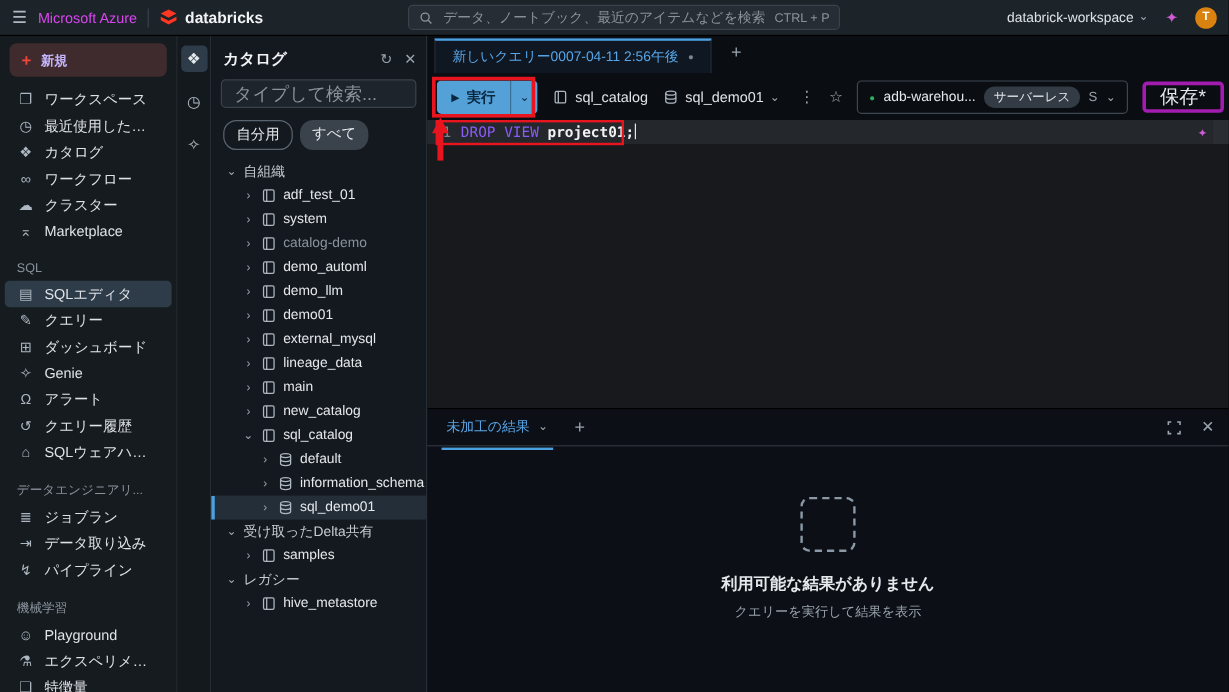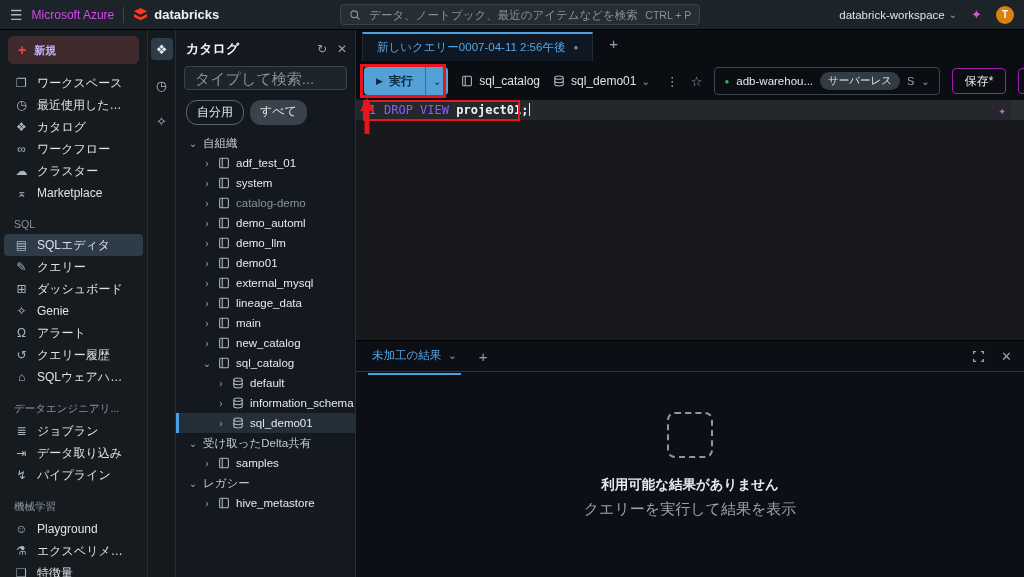--- a/index.html
+++ b/index.html
@@ -77,21 +77,21 @@
   .run-btn{display:flex;height:28px;border-radius:4px;overflow:hidden;cursor:pointer;flex:none}
   .run-main{background:#54a1d8;color:#0a2740;font-weight:bold;font-size:12px;display:flex;align-items:center;gap:6px;padding:0 12px}
   .run-chev{background:#54a1d8;border-left:1px solid rgba(0,0,0,.3);color:#0a2740;display:flex;align-items:center;padding:0 7px;font-size:10px}
   .ctx{display:flex;align-items:center;gap:5px;color:#dfe3e8;font-size:12px;cursor:pointer;white-space:nowrap}
   .tb-ic{color:#9aa4ad;font-size:13px;cursor:pointer}
   .wh{display:flex;align-items:center;gap:7px;height:26px;border:1px solid #3d4752;border-radius:4px;padding:0 9px;cursor:pointer;white-space:nowrap}
   .wh .gdot{color:#2fae5d;font-size:8px}
   .wh .name{font-size:11.5px;color:#e6e9ec}
   .wh .badge{background:#333b44;color:#dfe3e8;font-size:10.5px;border-radius:10px;padding:2px 8px}
   .wh .size{color:#9aa4ad;font-size:11px}
-  .btn{height:26px;border:1px solid #a21caf;border-radius:4px;background:transparent;color:#e6e9ec;font-size:12px;
+  .btn{height:26px;border:3px solid #a21caf;border-radius:4px;background:transparent;color:#e6e9ec;font-size:16px;
        padding:0 12px;display:flex;align-items:center;cursor:pointer;white-space:nowrap;font-family:inherit}
   
   .editor{height:240px;background:#17191d;position:relative;font-family:"DejaVu Sans Mono","Liberation Mono",monospace;font-size:12px}
   .eline{height:20px;display:flex;align-items:center;background:#24272c}
   .gutter{width:28px;text-align:right;color:#7d8590;padding-right:8px;box-sizing:border-box;flex:none}
   .code .kw{color:#8b5cf6}
   .code .id{color:#f0f2f4;font-weight:bold}
   .caret{display:inline-block;width:1.5px;height:13px;background:#e6e9ec;vertical-align:-2px}
   .ed-sparkle{position:absolute;top:3px;right:18px;color:#cf5bd2;font-size:13px;cursor:pointer}
   .ed-scroll{position:absolute;top:0;right:0;width:13px;height:20px;background:#2a2d32}
@@ -99,21 +99,21 @@
   .results{flex:1;background:#0c1016;display:flex;flex-direction:column;border-top:1px solid #000}
   .res-bar{height:31px;display:flex;align-items:center;border-bottom:1px solid #2e353c;padding:0 12px;box-sizing:border-box}
   .res-tab{height:37px;display:flex;align-items:center;gap:7px;padding:0 4px;border-bottom:2px solid #4ba0e0;box-sizing:border-box;cursor:pointer}
   .res-tab .t{color:#58a6e8;font-size:11.5px;white-space:nowrap}
   .res-plus{color:#9aa4ad;font-size:15px;margin-left:18px;cursor:pointer}
   .res-right{margin-left:auto;display:flex;align-items:center;gap:16px}
   .res-ic{color:#9aa4ad;font-size:13px;cursor:pointer}
   .empty{flex:1;display:flex;flex-direction:column;align-items:center;justify-content:center;gap:6px;padding-bottom:18px}
   .empty-box{width:42px;height:42px;border:2.5px dashed #8b98a5;border-radius:8px;margin-bottom:12px}
   .empty-title{font-weight:bold;font-size:13.5px;color:#e6e9ec}
-  .empty-sub{font-size:15px;color:#9aa4ad}
+  .empty-sub{font-size:11px;color:#9aa4ad}
   
   .anno{position:absolute;border:3px solid #e8141e;pointer-events:none;box-sizing:border-box}
   .anno-arrow{position:absolute;pointer-events:none}
 </style>
 </head>
 <body>
 
 <div class="app">
   <svg width="0" height="0" style="position:absolute">
     <symbol id="ic-cat" viewBox="0 0 16 16">

